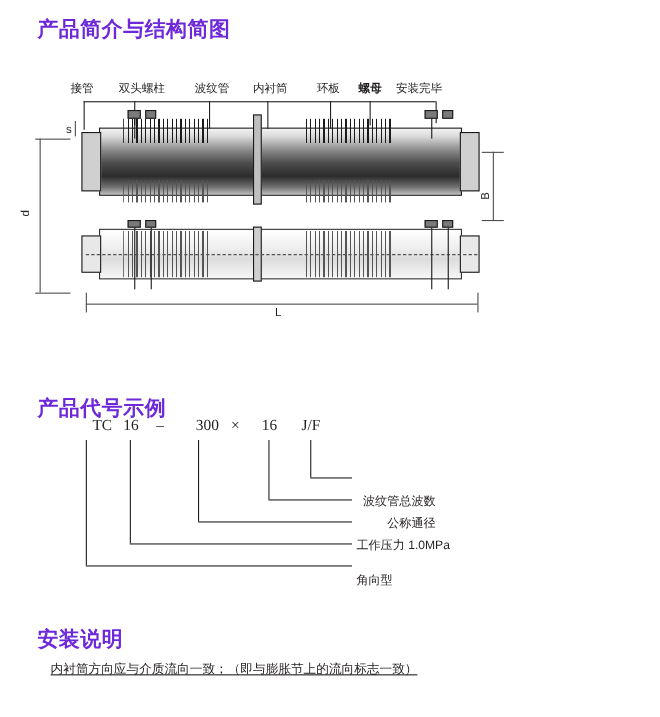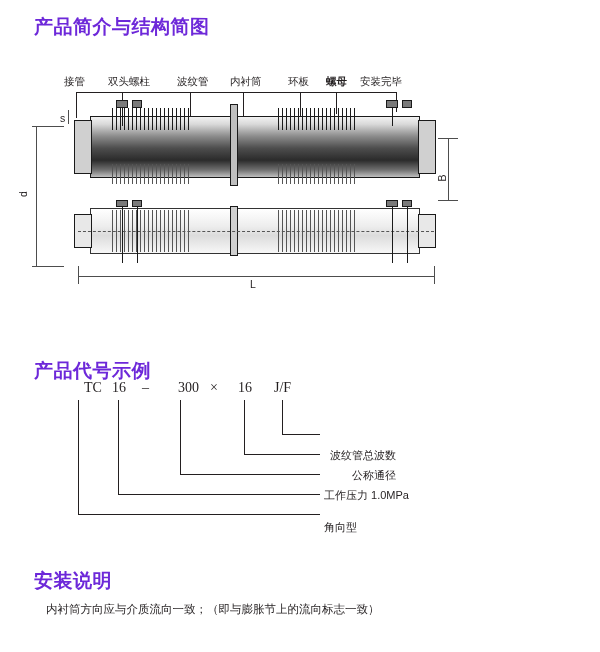--- a/index.html
+++ b/index.html
@@ -175,20 +175,21 @@
 
   
   .notes {
     position: absolute;
     left: 46px;
     top: 600px;
     width: 520px;
     font-size: 11.5px;
     line-height: 19px;
     color: #231f20;
+    text-decoration: underline;
   }
   .notes div { white-space: nowrap; }
 </style>
 </head>
 <body>
 
 <div class="page">
 
   <div class="section-title t1">产品简介与结构简图</div>
 

